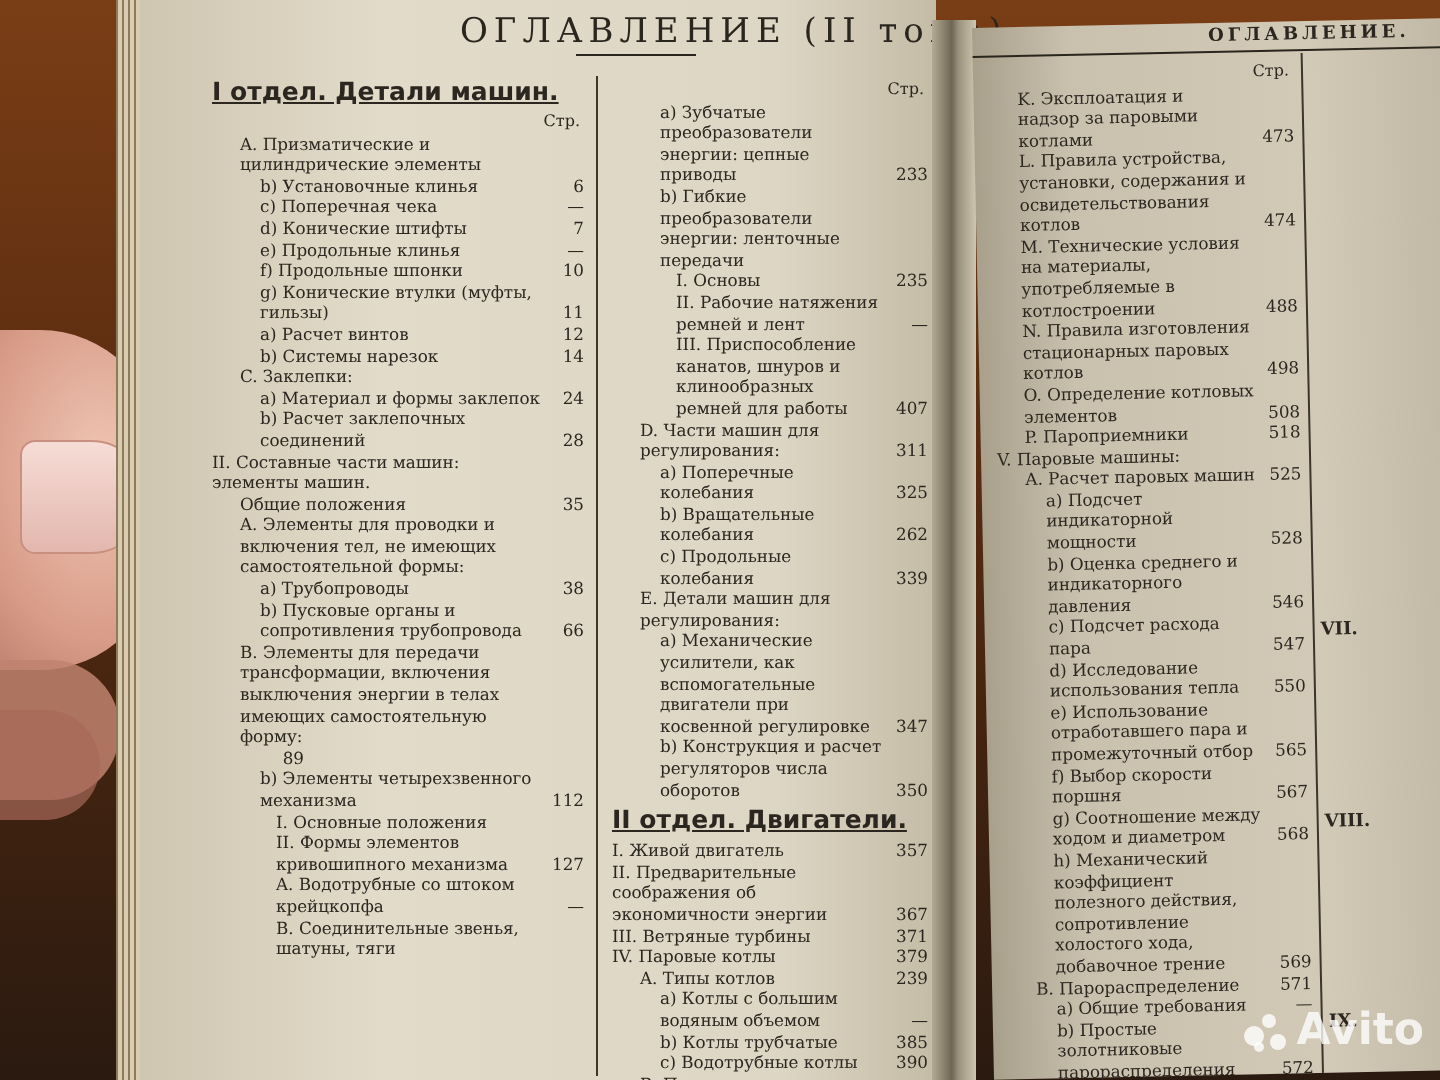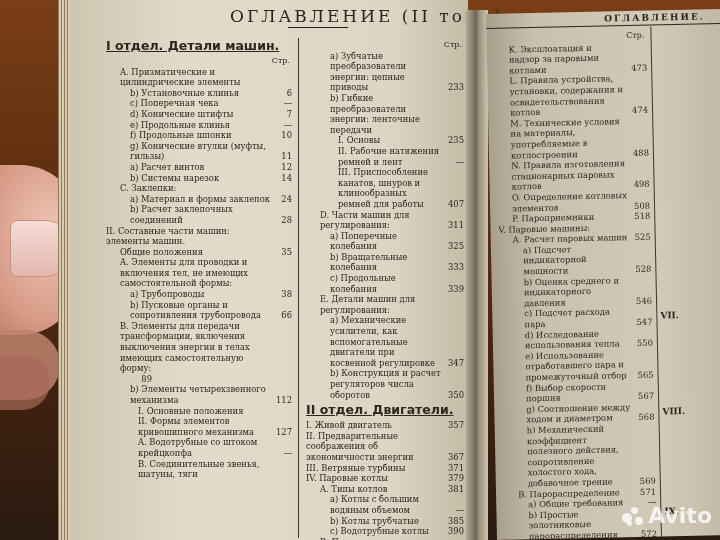--- a/index.html
+++ b/index.html
@@ -226,21 +226,21 @@
         <div class="row l1">
           <span class="t">D. Части машин для регулирования:</span>
           <span class="p">311</span>
         </div>
         <div class="row l2">
           <span class="t">a) Поперечные колебания</span>
           <span class="p">325</span>
         </div>
         <div class="row l2">
           <span class="t">b) Вращательные колебания</span>
-          <span class="p">333</span>
+          <span class="p">262</span>
         </div>
         <div class="row l2">
           <span class="t">c) Продольные колебания</span>
           <span class="p">339</span>
         </div>
         <div class="row l1">
           <span class="t">E. Детали машин для регулирования:</span>
           <span class="p"></span>
         </div>
         <div class="row l2">
@@ -265,21 +265,21 @@
         <div class="row">
           <span class="t">III. Ветряные турбины</span>
           <span class="p">371</span>
         </div>
         <div class="row">
           <span class="t">IV. Паровые котлы</span>
           <span class="p">379</span>
         </div>
         <div class="row l1">
           <span class="t">A. Типы котлов</span>
-          <span class="p">381</span>
+          <span class="p">239</span>
         </div>
         <div class="row l2">
           <span class="t">a) Котлы с большим водяным объемом</span>
           <span class="p">—</span>
         </div>
         <div class="row l2">
           <span class="t">b) Котлы трубчатые</span>
           <span class="p">385</span>
         </div>
         <div class="row l2">

